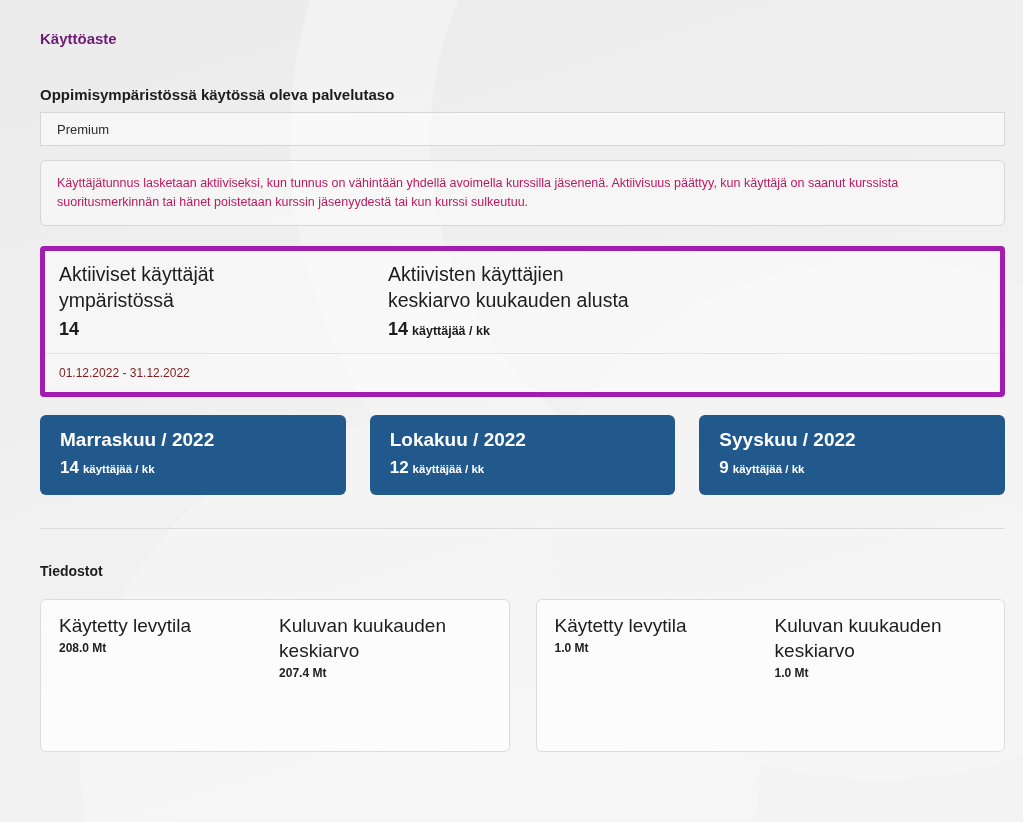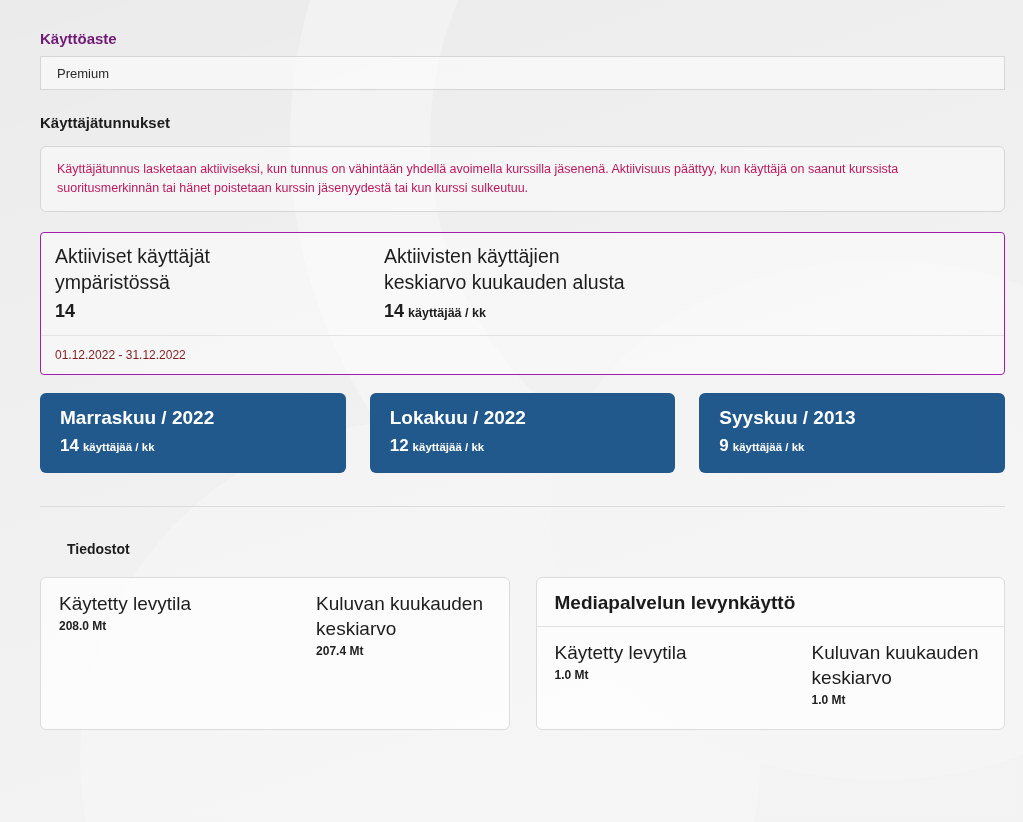--- a/index.html
+++ b/index.html
@@ -29,21 +29,21 @@
   .info-box{
     margin-top:14px;box-sizing:border-box;
     border:1px solid #d6d6d7;border-radius:6px;
     background:rgba(251,251,251,0.55);
     padding:13px 16px;height:66px;
   }
   .info-box p{margin:0;font-size:12.5px;line-height:19px;color:#be185d;}
 
   .stats-panel{
     margin-top:20px;box-sizing:border-box;
-    border:1px solid #a21caf;border-radius:4px;
+    border:5px solid #a21caf;border-radius:4px;
     background:rgba(255,255,255,0.45);
   }
   .stats-top{
     display:grid;grid-template-columns:329px auto;
     padding:10px 14px 10px 14px;min-height:80px;
     border-bottom:1px solid #e3e3e4;
   }
   .stat-label{font-size:19.5px;font-weight:500;line-height:26px;color:#1d1d1d;}
   .stat-label.narrow-left{max-width:225px;}
   .stat-label.narrow-right{max-width:258px;}
@@ -61,34 +61,34 @@
     background:#21598c;border-radius:6px;color:#ffffff;
     padding:12px 20px;
   }
   .month-card .mc-title{font-size:19px;font-weight:700;line-height:26px;}
   .month-card .mc-value{margin-top:4px;line-height:22px;}
   .month-card .mc-value .num{font-size:17px;font-weight:700;}
   .month-card .mc-value .unit{font-size:11.5px;font-weight:600;margin-left:4px;}
 
   .divider{margin:33px 0 0 0;border:none;border-top:1px solid #dcdcdd;}
 
-  .section-label{margin-top:34px;font-size:14px;font-weight:700;line-height:17px;color:#1c1c1c;margin-left:27px;}
+  .section-label{margin-top:34px;font-size:14px;font-weight:700;line-height:17px;color:#1c1c1c;}
 
   .file-cards{display:grid;grid-template-columns:1fr 1fr;gap:26px;margin-top:19px;}
   .file-card{
     box-sizing:border-box;height:153px;
     border:1px solid #dcdcdd;border-radius:6px;
     background:rgba(255,255,255,0.72);
   }
   .file-card .fc-header{
     padding:13px 18px 11px 18px;
     border-bottom:1px solid #e2e2e3;
   }
   .file-card .fc-title{font-size:19px;font-weight:700;line-height:24px;color:#1b1b1b;}
-  .file-card .fc-body{display:grid;grid-template-columns:51% auto;padding:13px 18px;gap:37px;}
+  .file-card .fc-body{display:grid;grid-template-columns:51% auto;padding:13px 18px;}
   .fc-stat-label{font-size:19px;font-weight:500;line-height:25px;color:#1d1d1d;max-width:215px;}
   .fc-stat-value{margin-top:3px;font-size:12px;font-weight:600;color:#222;}
 </style>
 </head>
 <body>
 
 <svg class="bg-art" viewBox="0 0 1023 822" xmlns="http://www.w3.org/2000/svg" aria-hidden="true">
   <rect x="0" y="0" width="1023" height="822" fill="#ebebec"></rect>
   <circle cx="790" cy="140" r="430" fill="none" stroke="#f1f1f2" stroke-width="140"></circle>
   <circle cx="420" cy="760" r="340" fill="#f0f0f1"></circle>
@@ -97,25 +97,25 @@
     <stop offset="0" stop-color="#ffffff" stop-opacity="0"></stop>
     <stop offset="1" stop-color="#fafafa" stop-opacity="0.55"></stop>
   </linearGradient>
   <rect x="0" y="0" width="1023" height="822" fill="url(#soft)"></rect>
 </svg>
 
 <div class="page">
 
   <h2 class="page-title">Käyttöaste</h2>
 
+  <div class="field-label">Oppimisympäristössä käytössä oleva palvelutaso</div>
   <div class="input-box">
     <span>Premium</span>
   </div>
 
-  <div class="field-label second">Käyttäjätunnukset</div>
   <div class="info-box">
     <p>Käyttäjätunnus lasketaan aktiiviseksi, kun tunnus on vähintään yhdellä avoimella kurssilla jäsenenä. Aktiivisuus päättyy, kun käyttäjä on saanut kurssista suoritusmerkinnän tai hänet poistetaan kurssin jäsenyydestä tai kun kurssi sulkeutuu.</p>
   </div>
 
   <div class="stats-panel">
     <div class="stats-top">
       <div class="stat">
         <div class="stat-label narrow-left">Aktiiviset käyttäjät ympäristössä</div>
         <div class="stat-value">
           <span class="num">14</span>
@@ -138,21 +138,21 @@
         <span class="num">14</span><span class="unit">käyttäjää / kk</span>
       </div>
     </div>
     <div class="month-card">
       <div class="mc-title">Lokakuu / 2022</div>
       <div class="mc-value">
         <span class="num">12</span><span class="unit">käyttäjää / kk</span>
       </div>
     </div>
     <div class="month-card">
-      <div class="mc-title">Syyskuu / 2013</div>
+      <div class="mc-title">Syyskuu / 2022</div>
       <div class="mc-value">
         <span class="num">9</span><span class="unit">käyttäjää / kk</span>
       </div>
     </div>
   </div>
 
   <hr class="divider">
 
   <div class="section-label">Tiedostot</div>
 
@@ -164,23 +164,20 @@
           <div class="fc-stat-value">208.0 Mt</div>
         </div>
         <div class="fc-stat">
           <div class="fc-stat-label">Kuluvan kuukauden keskiarvo</div>
           <div class="fc-stat-value">207.4 Mt</div>
         </div>
       </div>
     </div>
 
     <div class="file-card">
-      <div class="fc-header">
-        <div class="fc-title">Mediapalvelun levynkäyttö</div>
-      </div>
       <div class="fc-body">
         <div class="fc-stat">
           <div class="fc-stat-label">Käytetty levytila</div>
           <div class="fc-stat-value">1.0 Mt</div>
         </div>
         <div class="fc-stat">
           <div class="fc-stat-label">Kuluvan kuukauden keskiarvo</div>
           <div class="fc-stat-value">1.0 Mt</div>
         </div>
       </div>

